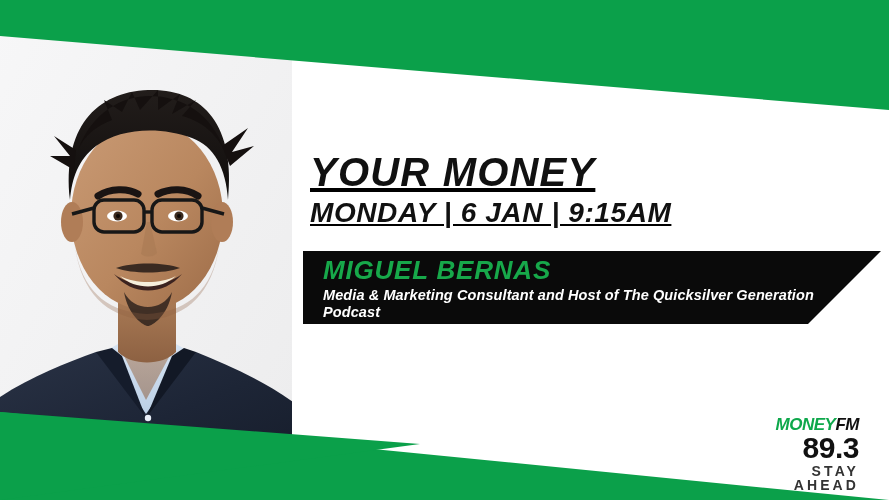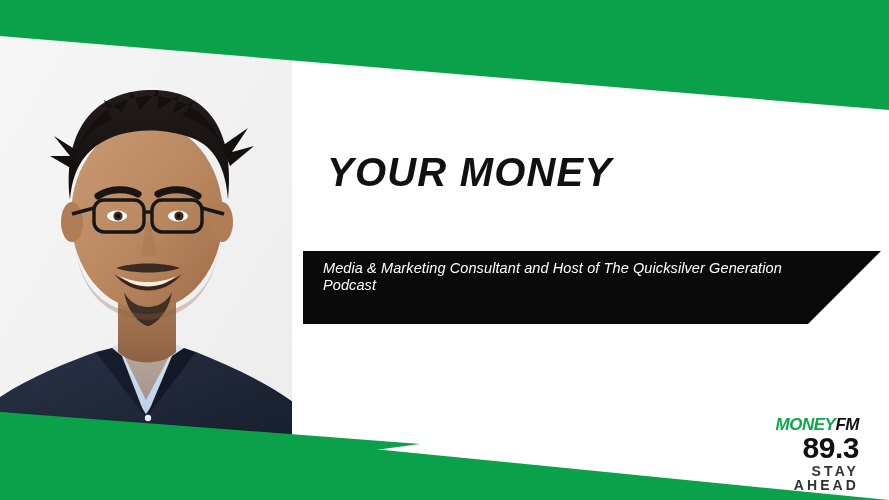--- a/index.html
+++ b/index.html
@@ -16,21 +16,21 @@
     position:absolute; left:0; top:0; width:292px; height:500px;
     background:#f4f4f5; overflow:hidden;
   }
   .photo-svg{ position:absolute; left:0; top:0; width:292px; height:500px; display:block; }
 
   
   .shape-layer{ position:absolute; inset:0; width:889px; height:500px; pointer-events:none; }
 
   
   .headline{
-    position:absolute; left:327px; top:152px; width:540px;
+    position:absolute; left:310px; top:152px; width:540px;text-decoration:underline;
   }
   .headline .title{
     font-size:40px; font-weight:bold; font-style:italic; color:#111111;
     letter-spacing:1.2px; line-height:1.02; white-space:nowrap;
   }
   .headline .subtitle{
     font-size:28px; font-weight:bold; font-style:italic; color:#111111;
     letter-spacing:0.6px; line-height:1.08; margin-top:5px; white-space:nowrap;
   }
 
@@ -39,21 +39,21 @@
     position:absolute; left:303px; top:251px; width:578px; height:73px;
     overflow:hidden;
   }
   .banner-bg{ position:absolute; left:0; top:0; width:578px; height:73px; }
   .banner-text{ position:absolute; left:20px; top:6px; width:520px; }
   .guest-name{
     font-size:26px; font-weight:bold; font-style:italic; color:#17a84a;
     letter-spacing:0.8px; line-height:1.05; white-space:nowrap;
   }
   .guest-role{
-    font-size:14.5px; font-weight:normal; font-style:italic; color:#ffffff;
+    font-size:14.5px; font-weight:bold; font-style:italic; color:#ffffff;
     letter-spacing:0.1px; line-height:1.18; margin-top:3px;
     max-width:510px;
   }
 
   
   .logo{
     position:absolute; left:755px; top:396px; width:104px; height:76px;
     text-align:right;
     margin-top:20px;
   }
@@ -180,27 +180,29 @@
   <svg class="shape-layer" viewBox="0 0 889 500">
 
     <polygon points="0,0 889,0 889,110 0,36" fill="#0BA04A"></polygon>
 
     <polygon points="0,412 889,500 0,500" fill="#0BA04A"></polygon>
     <polygon points="0,412 420,444 0,500" fill="#0BA04A"></polygon>
   </svg>
 
   <div class="headline">
     <div class="title">YOUR MONEY</div>
+    <div class="subtitle">MONDAY | 6 JAN | 9:15AM</div>
   </div>
 
   <div class="guest-banner">
     <svg class="banner-bg" viewBox="0 0 578 73" preserveAspectRatio="none">
       <polygon points="0,0 578,0 505,73 0,73" fill="#0A0A0A"></polygon>
     </svg>
     <div class="banner-text">
+      <div class="guest-name">MIGUEL BERNAS</div>
       <div class="guest-role">Media &amp; Marketing Consultant and Host of The Quicksilver Generation Podcast</div>
     </div>
   </div>
 
   <div class="logo">
     <div class="logo-word"><span class="logo-money">MONEY</span><span class="logo-fm">FM</span></div>
     <div class="logo-freq">89.3</div>
     <div class="logo-tag">STAY AHEAD</div>
   </div>
 

